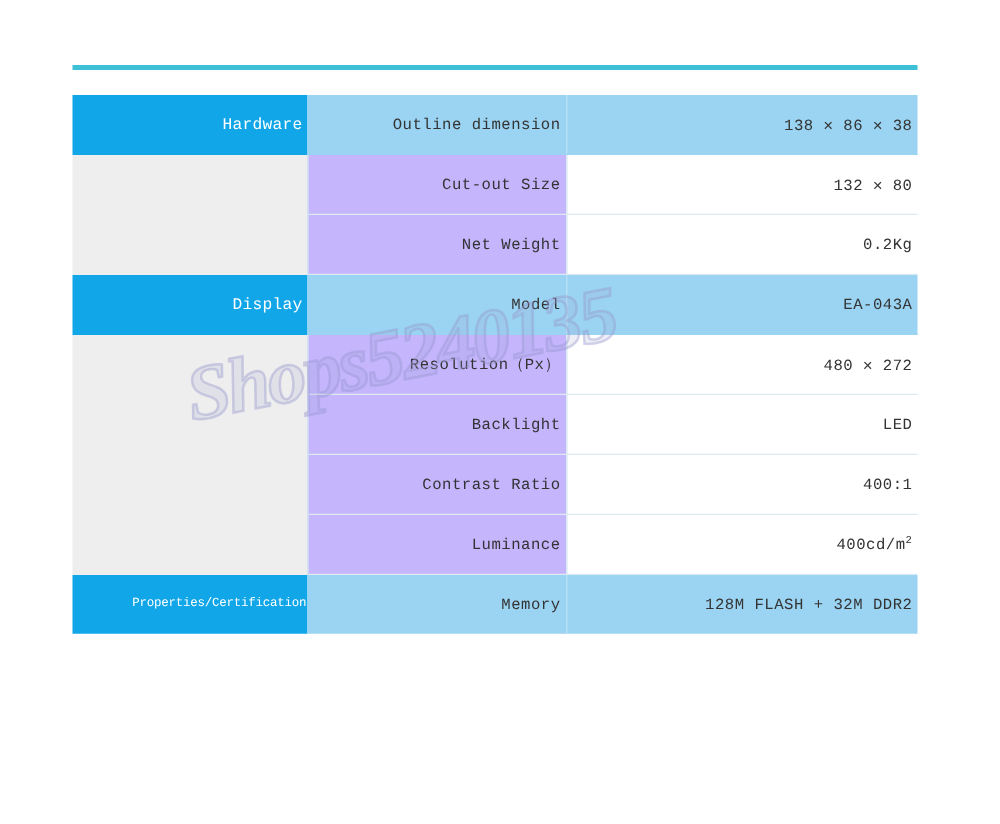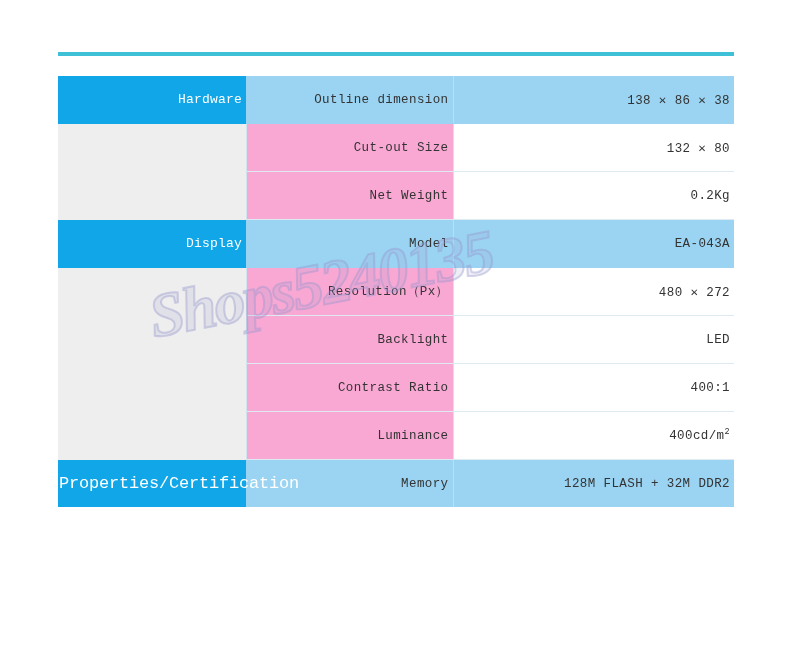--- a/index.html
+++ b/index.html
@@ -92,31 +92,31 @@
   td.group-cell.is-header {
     background: #10a6e8;
     color: #ffffff;
     font-size: 13px;
     letter-spacing: 0.2px;
     white-space: nowrap;
     overflow: visible;
     border-right: none;
   }
   td.group-cell.is-header.tight {
-    font-size: 17px;
+    font-size: 10px;
     letter-spacing: -0.2px;
     padding: 0 1px;
   }
   td.group-cell.spacer {
     background: #eeeeee;
   }
 
   
   td.item-cell {
-    background: #f9a8d4;
+    background: #c4b5fd;
     border-right: 1px solid #cfe4ef;
   }
   td.value-cell {
     background: #ffffff;
   }
   tr.accent td.item-cell,
   tr.accent td.value-cell {
     background: #9ad4f2;
     border-bottom-color: #9ad4f2;
   }

